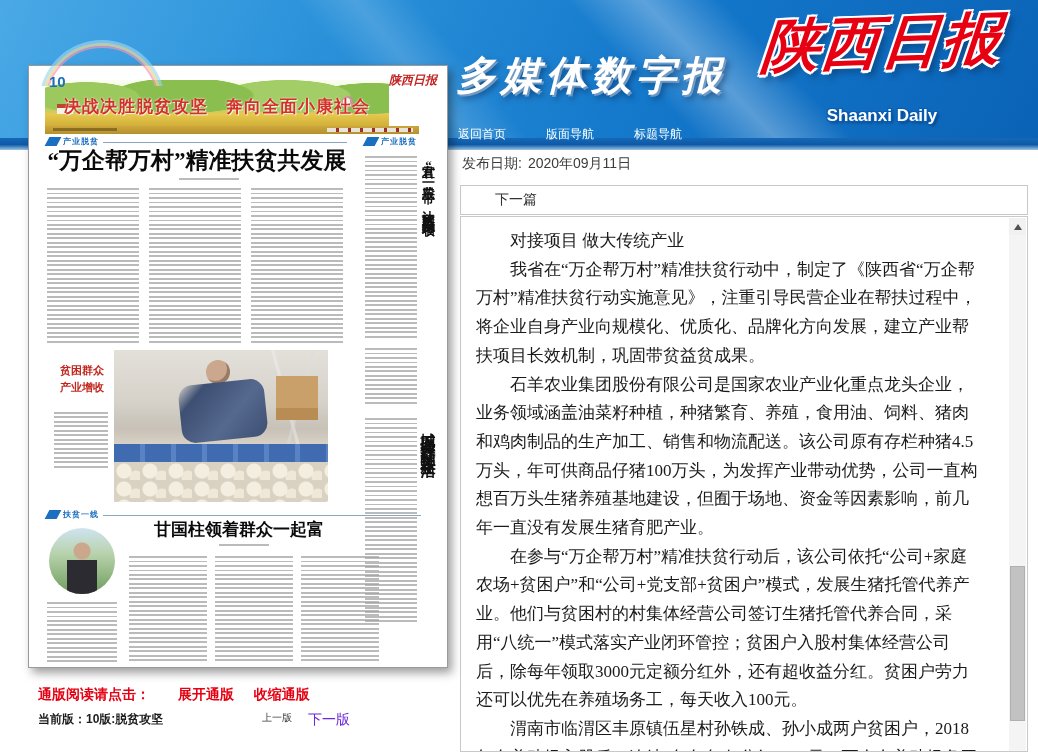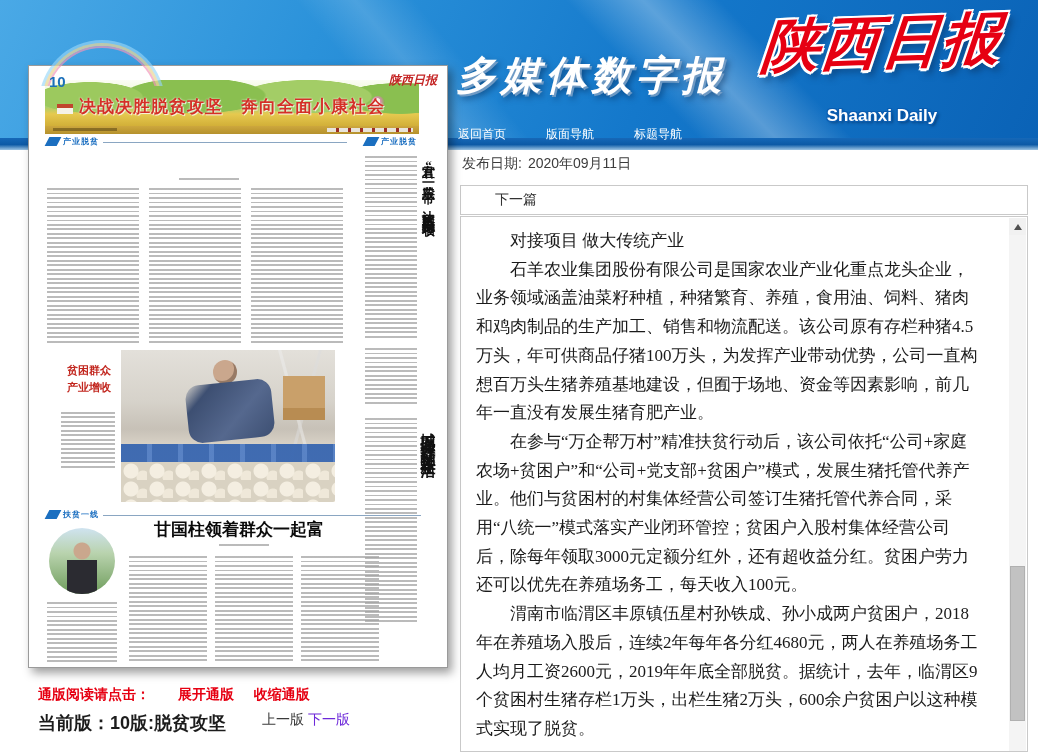--- a/index.html
+++ b/index.html
@@ -28,21 +28,21 @@
     text-shadow:-2px -2px 0 #fff,2px -2px 0 #fff,-2px 2px 0 #fff,2px 2px 0 #fff,0 3px 0 #fff,5px 6px 7px rgba(10,40,80,.55); }
   .logo-en { position:absolute; left:762px; top:106px; width:240px; text-align:center; z-index:3;
     font-size:17px; font-weight:bold; color:#fff;
     text-shadow:-1px -1px 0 #0a5cb0,1px -1px 0 #0a5cb0,-1px 1px 0 #0a5cb0,1px 1px 0 #0a5cb0,2px 2px 3px rgba(0,30,70,.6); }
 
   
   .np { position:absolute; left:28px; top:65px; width:420px; height:603px; background:#fff; z-index:5;
     border:1px solid #9a9a9a; box-shadow:4px 5px 9px rgba(0,0,0,.38); }
   .np-pagenum { position:absolute; left:20px; top:7px; font-size:15px; font-weight:bold; color:#1a6fba; z-index:4; }
   .np-mini-logo { position:absolute; right:10px; top:6px; font-size:12px; font-weight:bold; font-style:italic; color:#c42323; z-index:4; }
-  .np-banner { position:absolute; left:16px; top:14px; width:374px; height:46px; overflow:hidden;
+  .np-banner { position:absolute; left:16px; top:14px; width:344px; height:46px; overflow:hidden;
     background:
       radial-gradient(ellipse 90px 26px at 12% 38%, #9cc95e 58%, transparent 60%),
       radial-gradient(ellipse 120px 30px at 40% 34%, #8abf50 58%, transparent 60%),
       radial-gradient(ellipse 110px 28px at 70% 36%, #a3cd66 58%, transparent 60%),
       radial-gradient(ellipse 100px 26px at 95% 40%, #8abf50 58%, transparent 60%),
       linear-gradient(180deg,#fbfdf4 0%,#eef6d9 26%,#cfe5a2 42%,#a9cf6d 58%,#e6c94f 74%,#d2af38 100%); }
   .np-rainbow { position:absolute; left:6px; top:-26px; width:140px; height:46px; overflow:hidden; opacity:.75; }
   .np-rainbow::before { content:""; position:absolute; left:10px; top:6px; width:110px; height:110px; border-radius:50%;
     border:2px solid rgba(243,150,185,.9);
     box-shadow:0 0 0 3px rgba(248,216,140,.85), 0 0 0 6px rgba(150,214,248,.85); }
@@ -61,21 +61,21 @@
   .np-flag { width:12px; height:9px; background:#1b6fc0; transform:skewX(-28deg); flex:0 0 auto; }
   .np-seclabel { font-size:8px; font-weight:bold; color:#1a6ec0; letter-spacing:1px; white-space:nowrap; }
   .np-headline1 { position:absolute; left:18px; top:79px; width:300px; text-align:center;
     font-size:23px; font-weight:900; color:#0a0a0a; font-family:"Liberation Serif","DejaVu Serif",serif; }
   .ft { position:absolute; opacity:.72;
     background-image:repeating-linear-gradient(#a0a0a0 0 1.6px, transparent 1.6px 4.5px); }
   .np-vert { position:absolute; writing-mode:vertical-rl; text-orientation:upright; color:#111;
     font-weight:900; font-family:"Liberation Serif","DejaVu Serif",serif; line-height:1; }
   .np-v1 { left:393px; top:88px; height:225px; font-size:13px; letter-spacing:2px; }
   .np-v2 { left:391px; top:355px; height:210px; font-size:15px; letter-spacing:3px; }
-  .np-photo-block { position:absolute; left:30px; top:284px; width:276px; height:176px; }
+  .np-photo-block { position:absolute; left:23px; top:284px; width:276px; height:176px; }
   .np-cap-title { position:absolute; left:2px; top:12px; width:56px; text-align:center;
     font-size:11px; font-weight:900; color:#c2271f; line-height:17px; }
   .np-photo { position:absolute; left:62px; top:0; width:214px; height:152px; overflow:hidden;
     background:linear-gradient(180deg,#e3e0da 0%,#d6d2ca 34%,#c7c1b7 52%,#ded7cb 66%,#e9e2d5 100%); }
   .ph-crates { position:absolute; left:0; bottom:38px; width:100%; height:20px;
     background:repeating-linear-gradient(90deg,#2e5fae 0 26px,#4a79c4 26px 31px); opacity:.9; }
   .ph-mush { position:absolute; left:0; bottom:0; width:100%; height:40px; background-color:#d9d2c2;
     background-image:radial-gradient(circle at 10px 9px, #f4eee1 7px, rgba(0,0,0,0) 8px),
                      radial-gradient(circle at 22px 15px, #efe8d9 6px, rgba(0,0,0,0) 7px);
     background-size:26px 18px; }
@@ -116,22 +116,22 @@
     display:flex; align-items:center; justify-content:center; cursor:pointer; }
   .sb-up i { width:0; height:0; border-left:4px solid transparent; border-right:4px solid transparent;
     border-bottom:6px solid #505050; }
   .sb-thumb { position:absolute; left:1px; top:348px; width:15px; height:155px; background:#c2c2c2;
     border:1px solid #b0b0b0; cursor:pointer; }
 
   
   .foot-read { position:absolute; left:38px; top:686px; font-size:14px; font-weight:bold; color:#e60012; }
   .foot-read .lbl { margin-right:24px; }
   .foot-read .lnk { margin-right:16px; cursor:pointer; }
-  .foot-cur { position:absolute; left:38px; top:711px; font-size:18px; font-weight:bold; color:#1c1c1c; }
-  .foot-prev { position:absolute; left:262px; top:711px; font-size:14px; color:#3a3a3a; cursor:pointer; }
+  .foot-cur { position:absolute; left:38px; top:711px; font-size:12px; font-weight:bold; color:#1c1c1c; }
+  .foot-prev { position:absolute; left:262px; top:711px; font-size:10px; color:#3a3a3a; cursor:pointer; }
   .foot-next { position:absolute; left:308px; top:711px; font-size:14px; color:#6d28d9; cursor:pointer; }
 </style>
 </head>
 <body>
 
 <div class="header">
   <div class="header-band"></div>
   <div class="site-title">多媒体数字报</div>
   <div class="top-nav">
       <span>返回首页</span>
@@ -159,20 +159,21 @@
 
   <div class="np-secrow" style="left:18px; top:70px; width:300px;">
     <span class="np-flag"></span>
     <span class="np-seclabel">产业脱贫</span>
   </div>
   <div class="np-secrow" style="left:336px; top:70px; width:56px;">
     <span class="np-flag"></span>
     <span class="np-seclabel">产业脱贫</span>
   </div>
 
+  <div class="np-headline1">“万企帮万村”精准扶贫共发展</div>
   <div class="ft" style="left:150px; top:112px; width:60px; height:4px;"></div>
 
   <div class="ft" style="left:18px;  top:122px; width:92px; height:156px;"></div>
   <div class="ft" style="left:120px; top:122px; width:92px; height:156px;"></div>
   <div class="ft" style="left:222px; top:122px; width:92px; height:156px;"></div>
 
   <div class="ft" style="left:336px; top:90px;  width:52px; height:182px;"></div>
   <div class="ft" style="left:336px; top:282px; width:52px; height:58px;"></div>
   <div class="ft" style="left:336px; top:352px; width:52px; height:205px;"></div>
 
@@ -213,20 +214,21 @@
   <span>发布日期:</span><b>2020年09月11日</b>
 </div>
 
 <div class="toolbar">
   <span class="tb-next">下一篇</span>
 </div>
 
 <div class="article-box">
   <div class="article-content">
       <p>对接项目 做大传统产业</p>
+      <p>我省在“万企帮万村”精准扶贫行动中，制定了《陕西省“万企帮万村”精准扶贫行动实施意见》，注重引导民营企业在帮扶过程中，将企业自身产业向规模化、优质化、品牌化方向发展，建立产业帮扶项目长效机制，巩固带贫益贫成果。</p>
       <p>石羊农业集团股份有限公司是国家农业产业化重点龙头企业，业务领域涵盖油菜籽种植，种猪繁育、养殖，食用油、饲料、猪肉和鸡肉制品的生产加工、销售和物流配送。该公司原有存栏种猪4.5万头，年可供商品仔猪100万头，为发挥产业带动优势，公司一直构想百万头生猪养殖基地建设，但囿于场地、资金等因素影响，前几年一直没有发展生猪育肥产业。</p>
       <p>在参与“万企帮万村”精准扶贫行动后，该公司依托“公司+家庭农场+贫困户”和“公司+党支部+贫困户”模式，发展生猪托管代养产业。他们与贫困村的村集体经营公司签订生猪托管代养合同，采用“八统一”模式落实产业闭环管控；贫困户入股村集体经营公司后，除每年领取3000元定额分红外，还有超收益分红。贫困户劳力还可以优先在养殖场务工，每天收入100元。</p>
       <p>渭南市临渭区丰原镇伍星村孙铁成、孙小成两户贫困户，2018年在养殖场入股后，连续2年每年各分红4680元，两人在养殖场务工人均月工资2600元，2019年年底全部脱贫。据统计，去年，临渭区9个贫困村生猪存栏1万头，出栏生猪2万头，600余户贫困户以这种模式实现了脱贫。</p>
     </div>
   <div class="sb">
     <div class="sb-up">
         <i></i>
       </div>
     <div class="sb-thumb"></div>
   </div>

